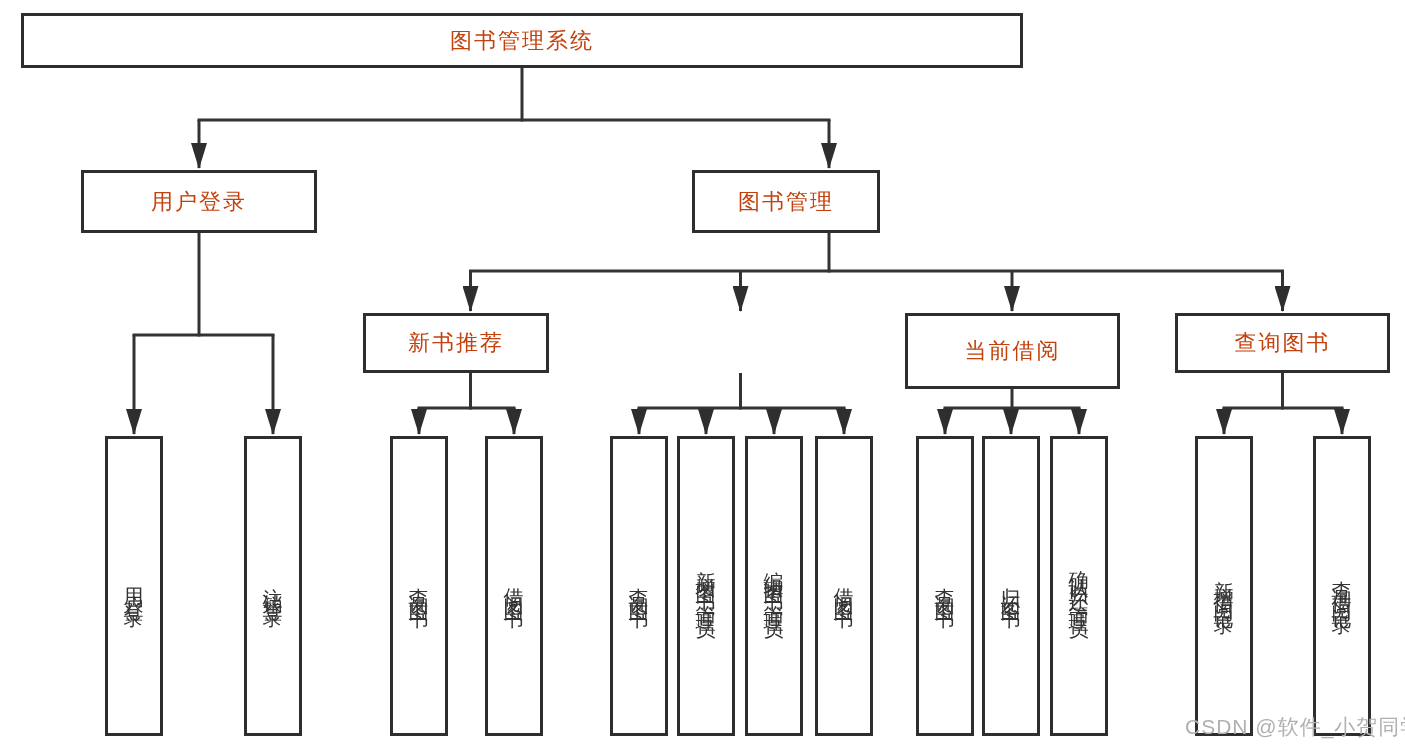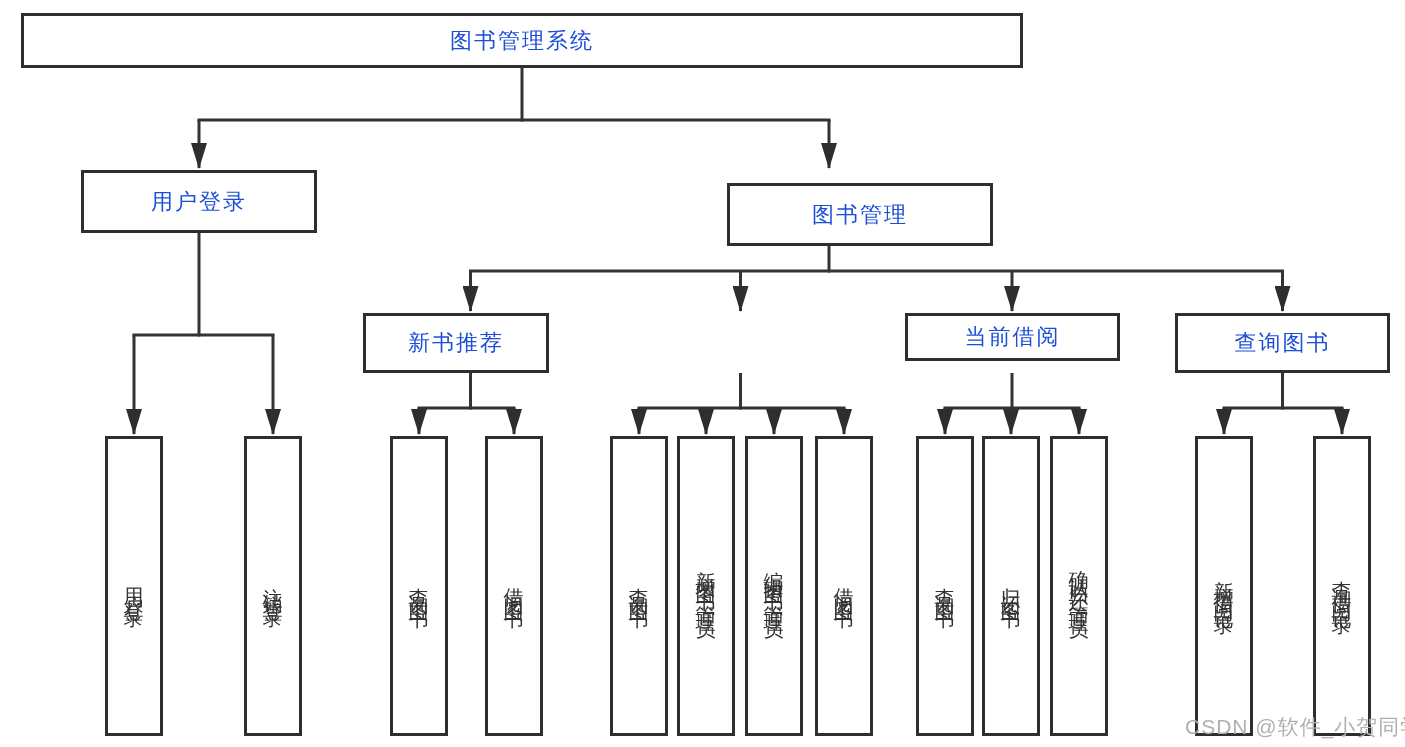--- a/index.html
+++ b/index.html
@@ -22,21 +22,21 @@
     pointer-events: none;
   }
   .box {
     position: absolute;
     box-sizing: border-box;
     border: 3px solid #2e2e2e;
     background: #ffffff;
     display: flex;
     align-items: center;
     justify-content: center;
-    color: #1d4ed8;
+    color: #c2410c;
     font-size: 22px;
     letter-spacing: 2px;
     text-align: center;
   }
   .leaf {
     position: absolute;
     box-sizing: border-box;
     border: 3px solid #2e2e2e;
     background: #ffffff;
     width: 58px;
@@ -127,24 +127,24 @@
         <line x1="1222.5" y1="408" x2="1343.5" y2="408"></line>
         <line x1="1224" y1="408" x2="1224" y2="434" marker-end="url(#arrow)"></line>
         <line x1="1342" y1="408" x2="1342" y2="434" marker-end="url(#arrow)"></line>
       </g>
     </g>
   </svg>
 
   <div class="box" style="left:21px; top:13px; width:1002px; height:55px;">图书管理系统</div>
 
   <div class="box" style="left:81px; top:170px; width:236px; height:63px;">用户登录</div>
-  <div class="box" style="left:727px; top:170px; width:266px; height:63px;margin-top:13px;">图书管理</div>
+  <div class="box" style="left:692px; top:170px; width:188px; height:63px;">图书管理</div>
 
   <div class="box" style="left:363px; top:313px; width:186px; height:60px;">新书推荐</div>
-  <div class="box" style="left:905px; top:313px; width:215px; height:48px;">当前借阅</div>
+  <div class="box" style="left:905px; top:313px; width:215px; height:76px;">当前借阅</div>
   <div class="box" style="left:1175px; top:313px; width:215px; height:60px;">查询图书</div>
 
   <div class="leaf" style="left:105px;">用户登录</div>
   <div class="leaf" style="left:244px;">注销登录</div>
   <div class="leaf" style="left:390px;">查询图书</div>
   <div class="leaf" style="left:485px;">借阅图书</div>
   <div class="leaf" style="left:610px;">查询图书</div>
   <div class="leaf" style="left:677px;">新增图书（管理员）</div>
   <div class="leaf" style="left:745px;">编辑图书（管理员）</div>
   <div class="leaf" style="left:815px;">借阅图书</div>

